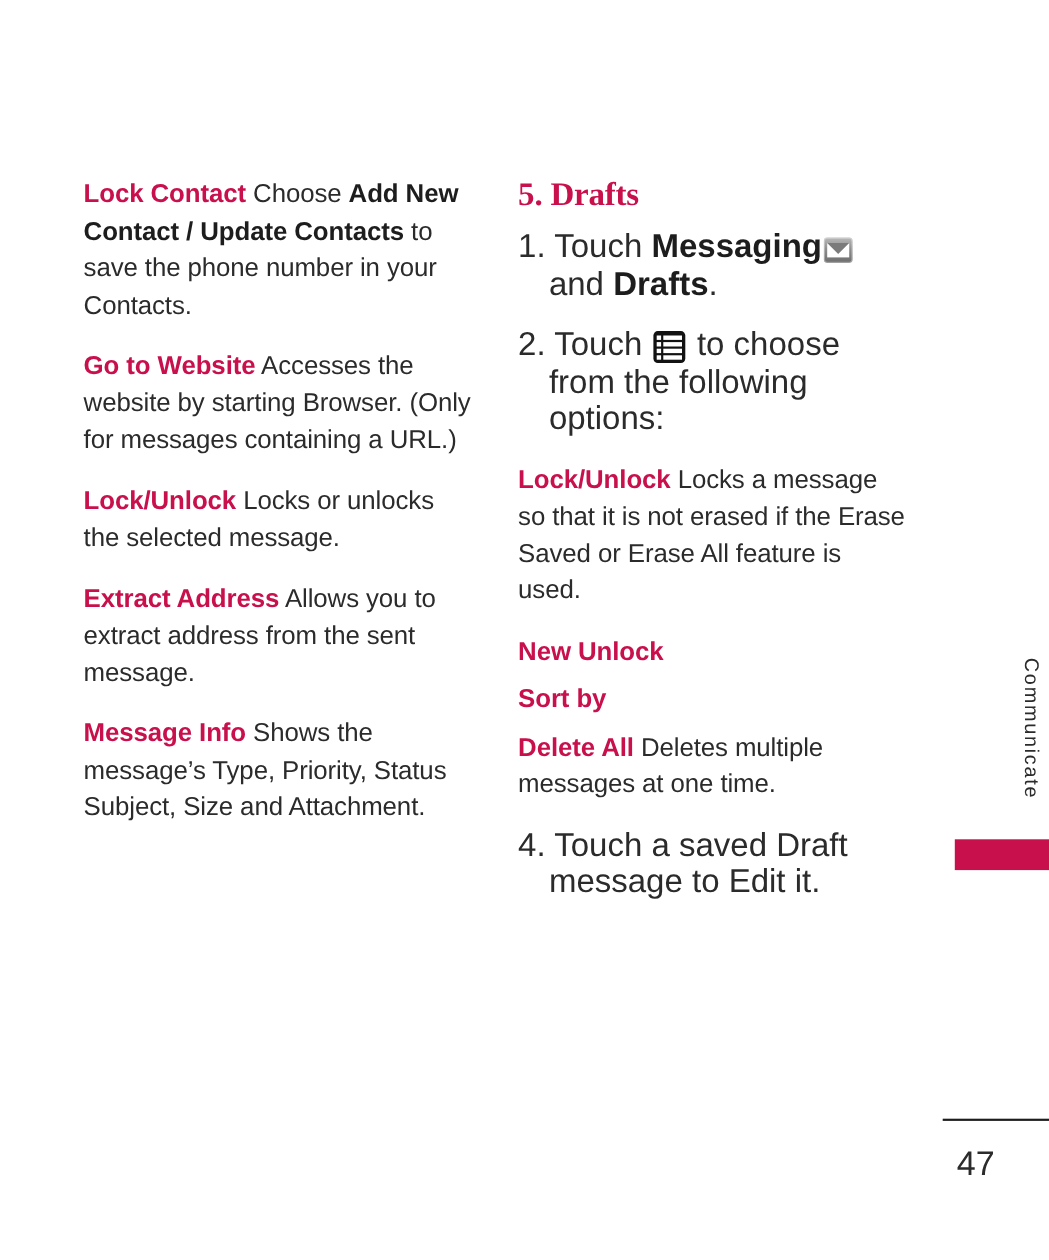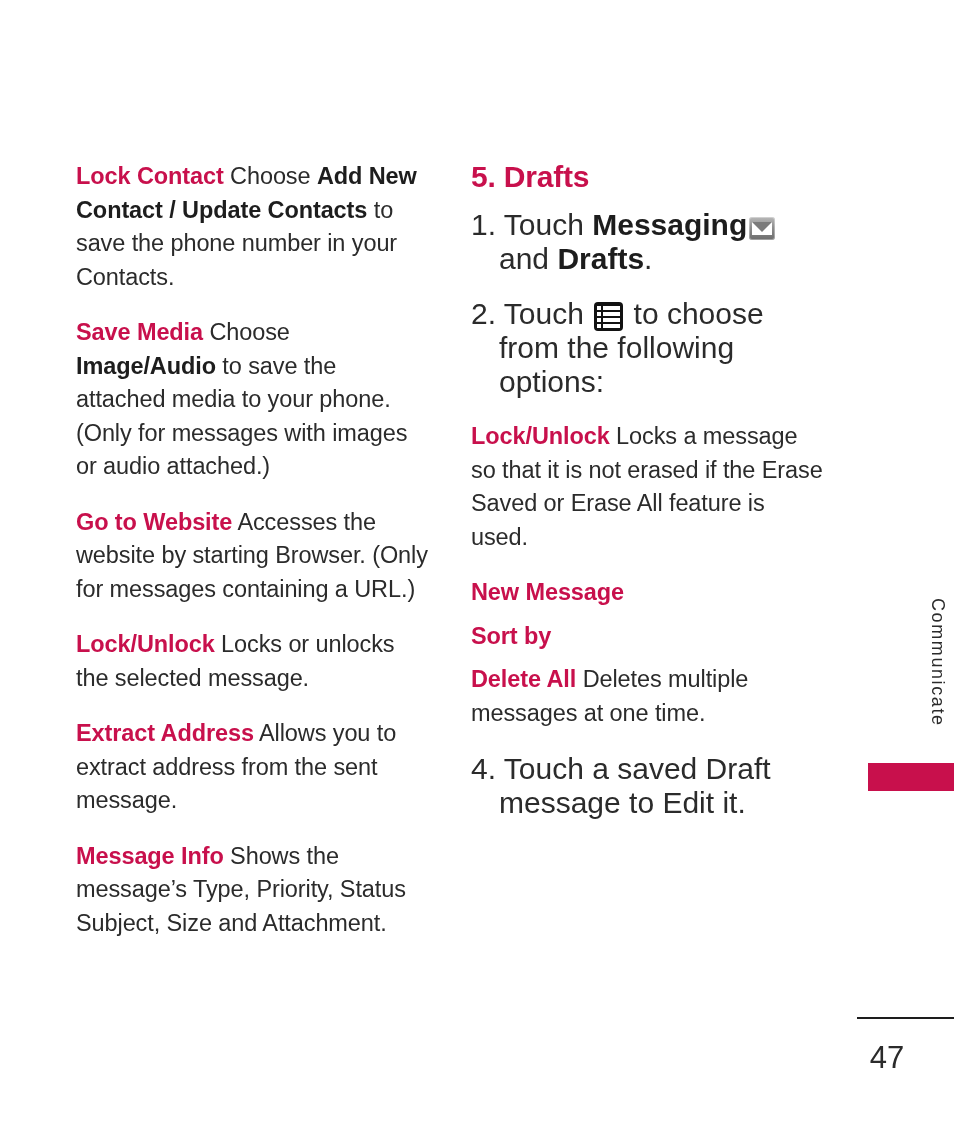--- a/index.html
+++ b/index.html
@@ -49,20 +49,21 @@
   }
 
   
   .heading {
     font-size: 30px;
     line-height: 34px;
     font-weight: bold;
     color: #c8104c;
     margin: 0 0 14px 0;
     letter-spacing: -0.2px;
+    font-family: Liberation Serif, serif;
   }
 
   
   .step {
     font-size: 30px;
     line-height: 33.5px;
     margin: 0 0 16px 0;
     padding-left: 28px;
     text-indent: -28px;
     color: #2b2b2b;
@@ -186,23 +187,20 @@
 <body>
 
 <div class="page">
 
   <div class="col col-left">
 
     <p class="para gap-lg">
       <span class="term">Lock Contact</span><span> Choose </span><span class="strong">Add New Contact / Update Contacts</span><span> to save the phone number in your Contacts.</span>
     </p>
 
-    <p class="para gap-lg">
-      <span class="term">Save Media</span><span> Choose </span><span class="strong">Image/Audio</span><span> to save the attached media to your phone. (Only for messages with images or audio attached.)</span>
-    </p>
 
     <p class="para gap-lg">
       <span class="term">Go to Website</span><span> Accesses the website by starting Browser. (Only for messages containing a URL.)</span>
     </p>
 
     <p class="para gap-lg">
       <span class="term">Lock/Unlock</span><span> Locks or unlocks the selected message.</span>
     </p>
 
     <p class="para gap-lg">
@@ -227,21 +225,21 @@
     <p class="step gap-lg">
       <span class="num">2.</span><span> Touch </span><span class="icon-inline icon-list"><span class="row"></span><span class="row"></span><span class="row"></span><span class="row"></span></span><span> to choose from the following options:</span>
     </p>
 
 
     <p class="para gap-lg">
       <span class="term">Lock/Unlock</span><span> Locks a message so that it is not erased if the Erase Saved or Erase All feature is used.</span>
     </p>
 
     <p class="para gap-sm">
-      <span class="term">New Message</span><span></span>
+      <span class="term">New Unlock</span><span></span>
     </p>
 
     <p class="para gap-sm">
       <span class="term">Sort by</span><span></span>
     </p>
 
     <p class="para gap-lg">
       <span class="term">Delete All</span><span> Deletes multiple messages at one time.</span>
     </p>
 

